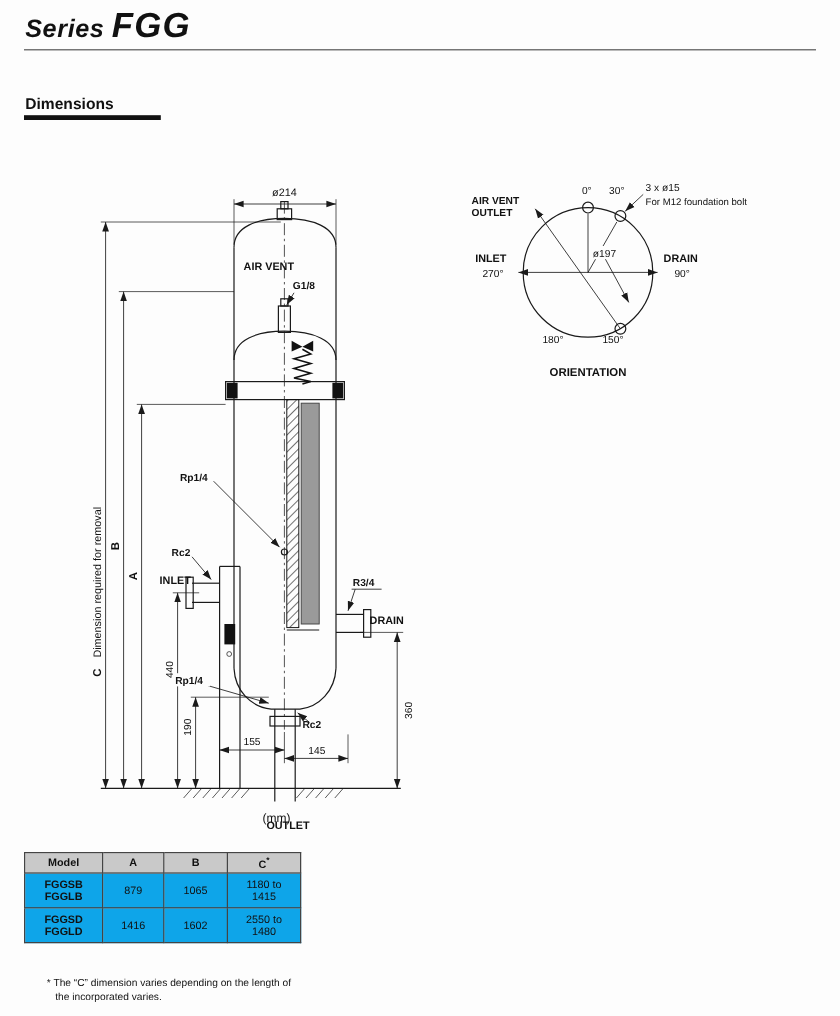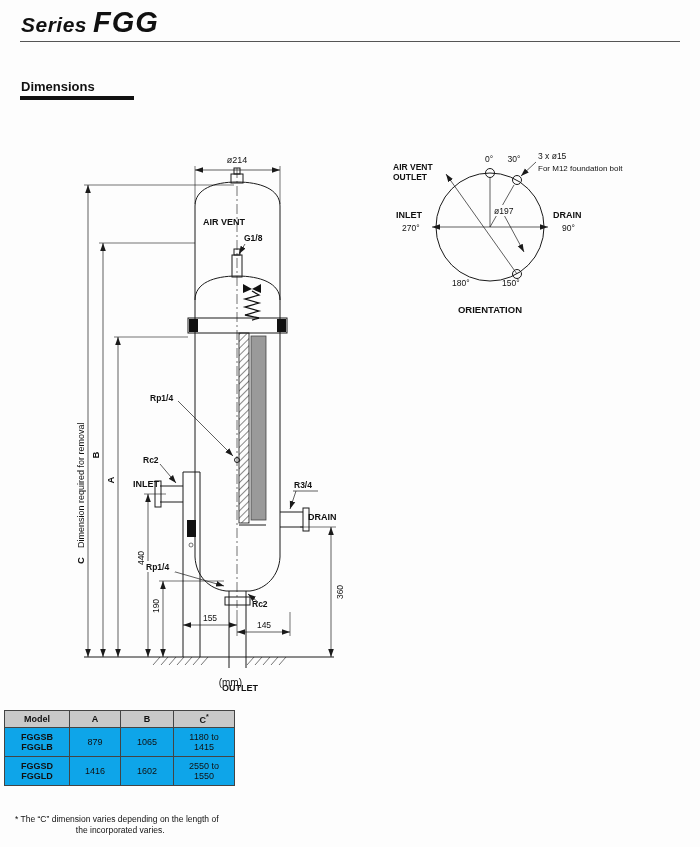--- a/index.html
+++ b/index.html
@@ -21,29 +21,29 @@
   svg text{fill:#111;}
   .t8{font-size:8px;} .t85{font-size:8.5px;} .t9{font-size:9px;} .t95{font-size:9.5px;}
   .b{font-weight:bold;}
   .ln{stroke:#1a1a1a;stroke-width:1;fill:none;}
   .thin{stroke:#1a1a1a;stroke-width:0.6;fill:none;}
   .dim{stroke:#1a1a1a;stroke-width:0.7;fill:none;}
   .dark{fill:#111;stroke:none;}
 
   
   .mm-note{position:absolute;left:196px;top:677px;width:46px;text-align:right;font-size:10px;}
-  table.dims{position:absolute;left:4px;top:710px;border-collapse:collapse;font-size:9px;padding-left:30px;}
+  table.dims{position:absolute;left:20px;top:710px;border-collapse:collapse;font-size:9px;padding-left:30px;}
   table.dims th,table.dims td{border:1px solid #444;text-align:center;padding:1px 2px;}
   table.dims thead th{background:#c9c9c9;height:14px;font-weight:bold;font-size:9px;}
   table.dims .c-model{width:60px;} .c-a{width:46px;} .c-b{width:48px;} .c-c{width:56px;}
   table.dims td{height:26px;background:#0ea5e9;}
   table.dims tr.alt td{background:#d9d9d9;}
   table.dims td.model{font-weight:bold;}
   table.dims sup{font-size:7px;}
-  .footnote{position:absolute;left:15px;top:814px;font-size:8.5px;line-height:1.3;text-align:center;}
+  .footnote{position:absolute;left:39px;top:814px;font-size:8.5px;line-height:1.3;}
   .footnote .l2{margin-left:7px;}
 </style>
 </head>
 <body>
 
 <div class="page">
 
   <div class="title">
     <span class="series">Series</span><span class="model">FGG</span>
   </div>
@@ -239,21 +239,21 @@
       <tr>
         <td class="model"><span>FGGSB</span><br><span>FGGLB</span></td>
         <td>879</td>
         <td>1065</td>
         <td><span>1180 to</span><br><span>1415</span></td>
       </tr>
       <tr>
         <td class="model"><span>FGGSD</span><br><span>FGGLD</span></td>
         <td>1416</td>
         <td>1602</td>
-        <td><span>2550 to</span><br><span>1550</span></td>
+        <td><span>2550 to</span><br><span>1480</span></td>
       </tr>
     </tbody>
   </table>
 
   <div class="footnote">
     <div>* The “C” dimension varies depending on the length of</div>
     <div class="l2">the incorporated varies.</div>
   </div>
 
 </div>

